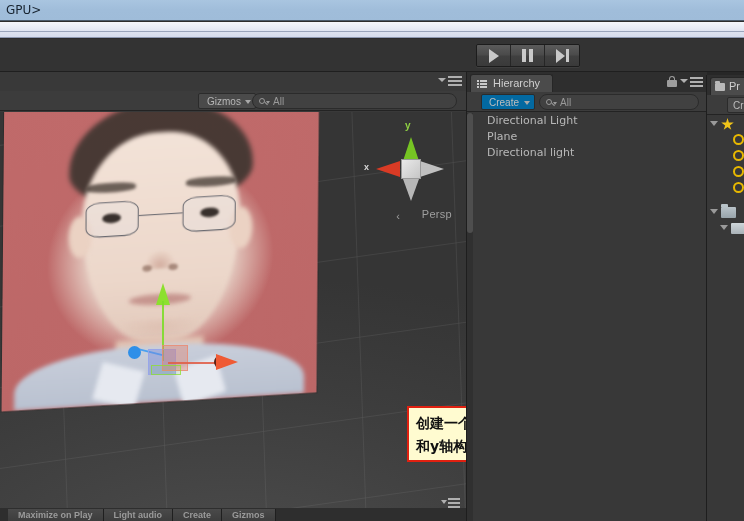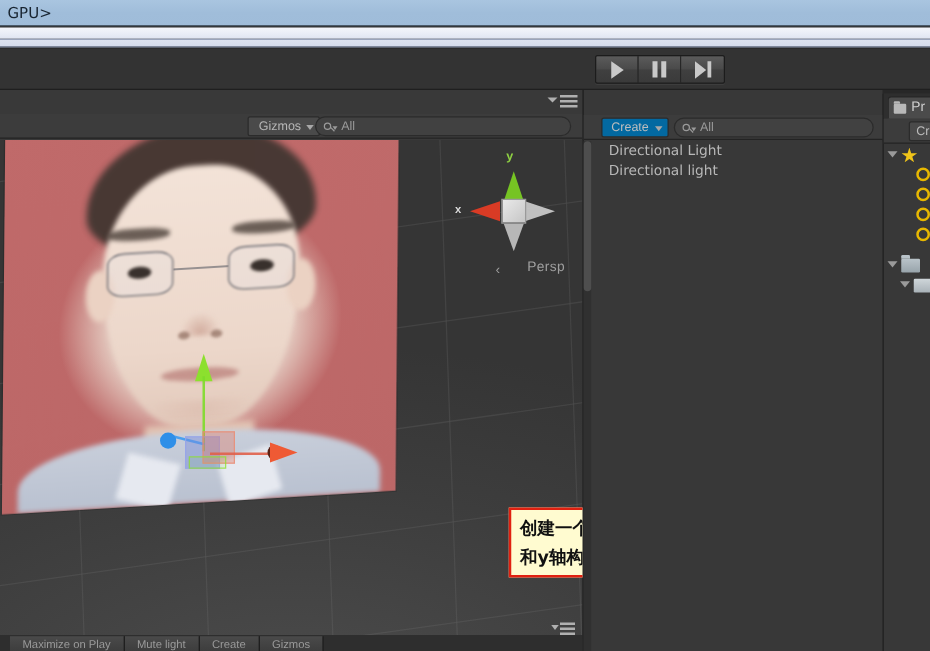--- a/index.html
+++ b/index.html
@@ -325,21 +325,21 @@
   .folder2{position:absolute;left:24px;top:3px;width:14px;height:11px;
     background:linear-gradient(to bottom,#cfd6da,#a9b2b8);border-radius:1px;}
 
   
   #gamebar{
     position:absolute; left:0; bottom:0; width:466px; height:13px;
     background:#2e2e2e;
   }
   #gametabs{
     position:absolute;left:8px;top:1px;height:13px;display:flex;
-    color:#9a9a9a;font-size:9px;line-height:12px;
+    color:#9a9a9a;font-size:9px;line-height:12px;font-weight:bold;
   }
   #gametabs .gt{padding:0 10px;border-right:1px solid #1f1f1f;
     background:linear-gradient(to bottom,#4a4a4a,#3c3c3c);cursor:pointer;}
   #gamebar-menu{position:absolute;right:6px;top:-10px;width:20px;height:10px;}
   #gamebar-menu .l{position:absolute;right:0;height:2px;width:12px;background:#b0b0b0;}
   #gamebar-menu .l1{top:0;}#gamebar-menu .l2{top:4px;}#gamebar-menu .l3{top:8px;}
   #gamebar-menu .cv{position:absolute;right:13px;top:2px;width:0;height:0;
     border-left:3px solid transparent;border-right:3px solid transparent;border-top:4px solid #b0b0b0;}
 </style>
 </head>
@@ -472,47 +472,71 @@
 
     <div id="gamebar">
       <div id="gamebar-menu">
         <span class="cv"></span>
           <span class="l l1"></span>
           <span class="l l2"></span>
           <span class="l l3"></span>
       </div>
       <div id="gametabs">
         <div class="gt">Maximize on Play</div>
-        <div class="gt">Mute light</div>
+        <div class="gt">Light audio</div>
         <div class="gt">Create</div>
         <div class="gt">Gizmos</div>
       </div>
     </div>
   </div>
 
   <div id="hierarchy">
+    <div id="h-tabrow">
+      <div id="h-tab">
+        <span class="ico">
+          <i></i>
+            <i></i>
+            <i></i>
+            <b></b>
+            <b></b>
+            <b></b>
+        </span>
+        <span>Hierarchy</span>
+      </div>
+      <div id="h-lock">
+        <span class="sh"></span>
+          <span class="body"></span>
+      </div>
+      <div id="h-menu">
+        <span class="cv"></span>
+          <span class="l l1"></span>
+          <span class="l l2"></span>
+          <span class="l l3"></span>
+      </div>
+    </div>
 
     <div id="h-toolbar">
       <div id="create-btn">
         <span>Create</span>
         <span class="cv"></span>
       </div>
       <div id="h-search">
         <span class="mag"></span>
         <span class="magh"></span>
         <span class="cvs"></span>
         <span>All</span>
       </div>
     </div>
 
     <div id="h-list">
       <div id="h-scroll">
         <div class="thumb"></div>
       </div>
       <div class="hrow">Directional Light</div>
+      <div class="hrow">Plane</div>
       <div class="hrow">Directional light</div>
     </div>
   </div>
 
   <div id="project">
     <div id="p-tabrow">
       <div id="p-tab">
         <span class="fold"></span>
         <span>Pr</span>
       </div>

